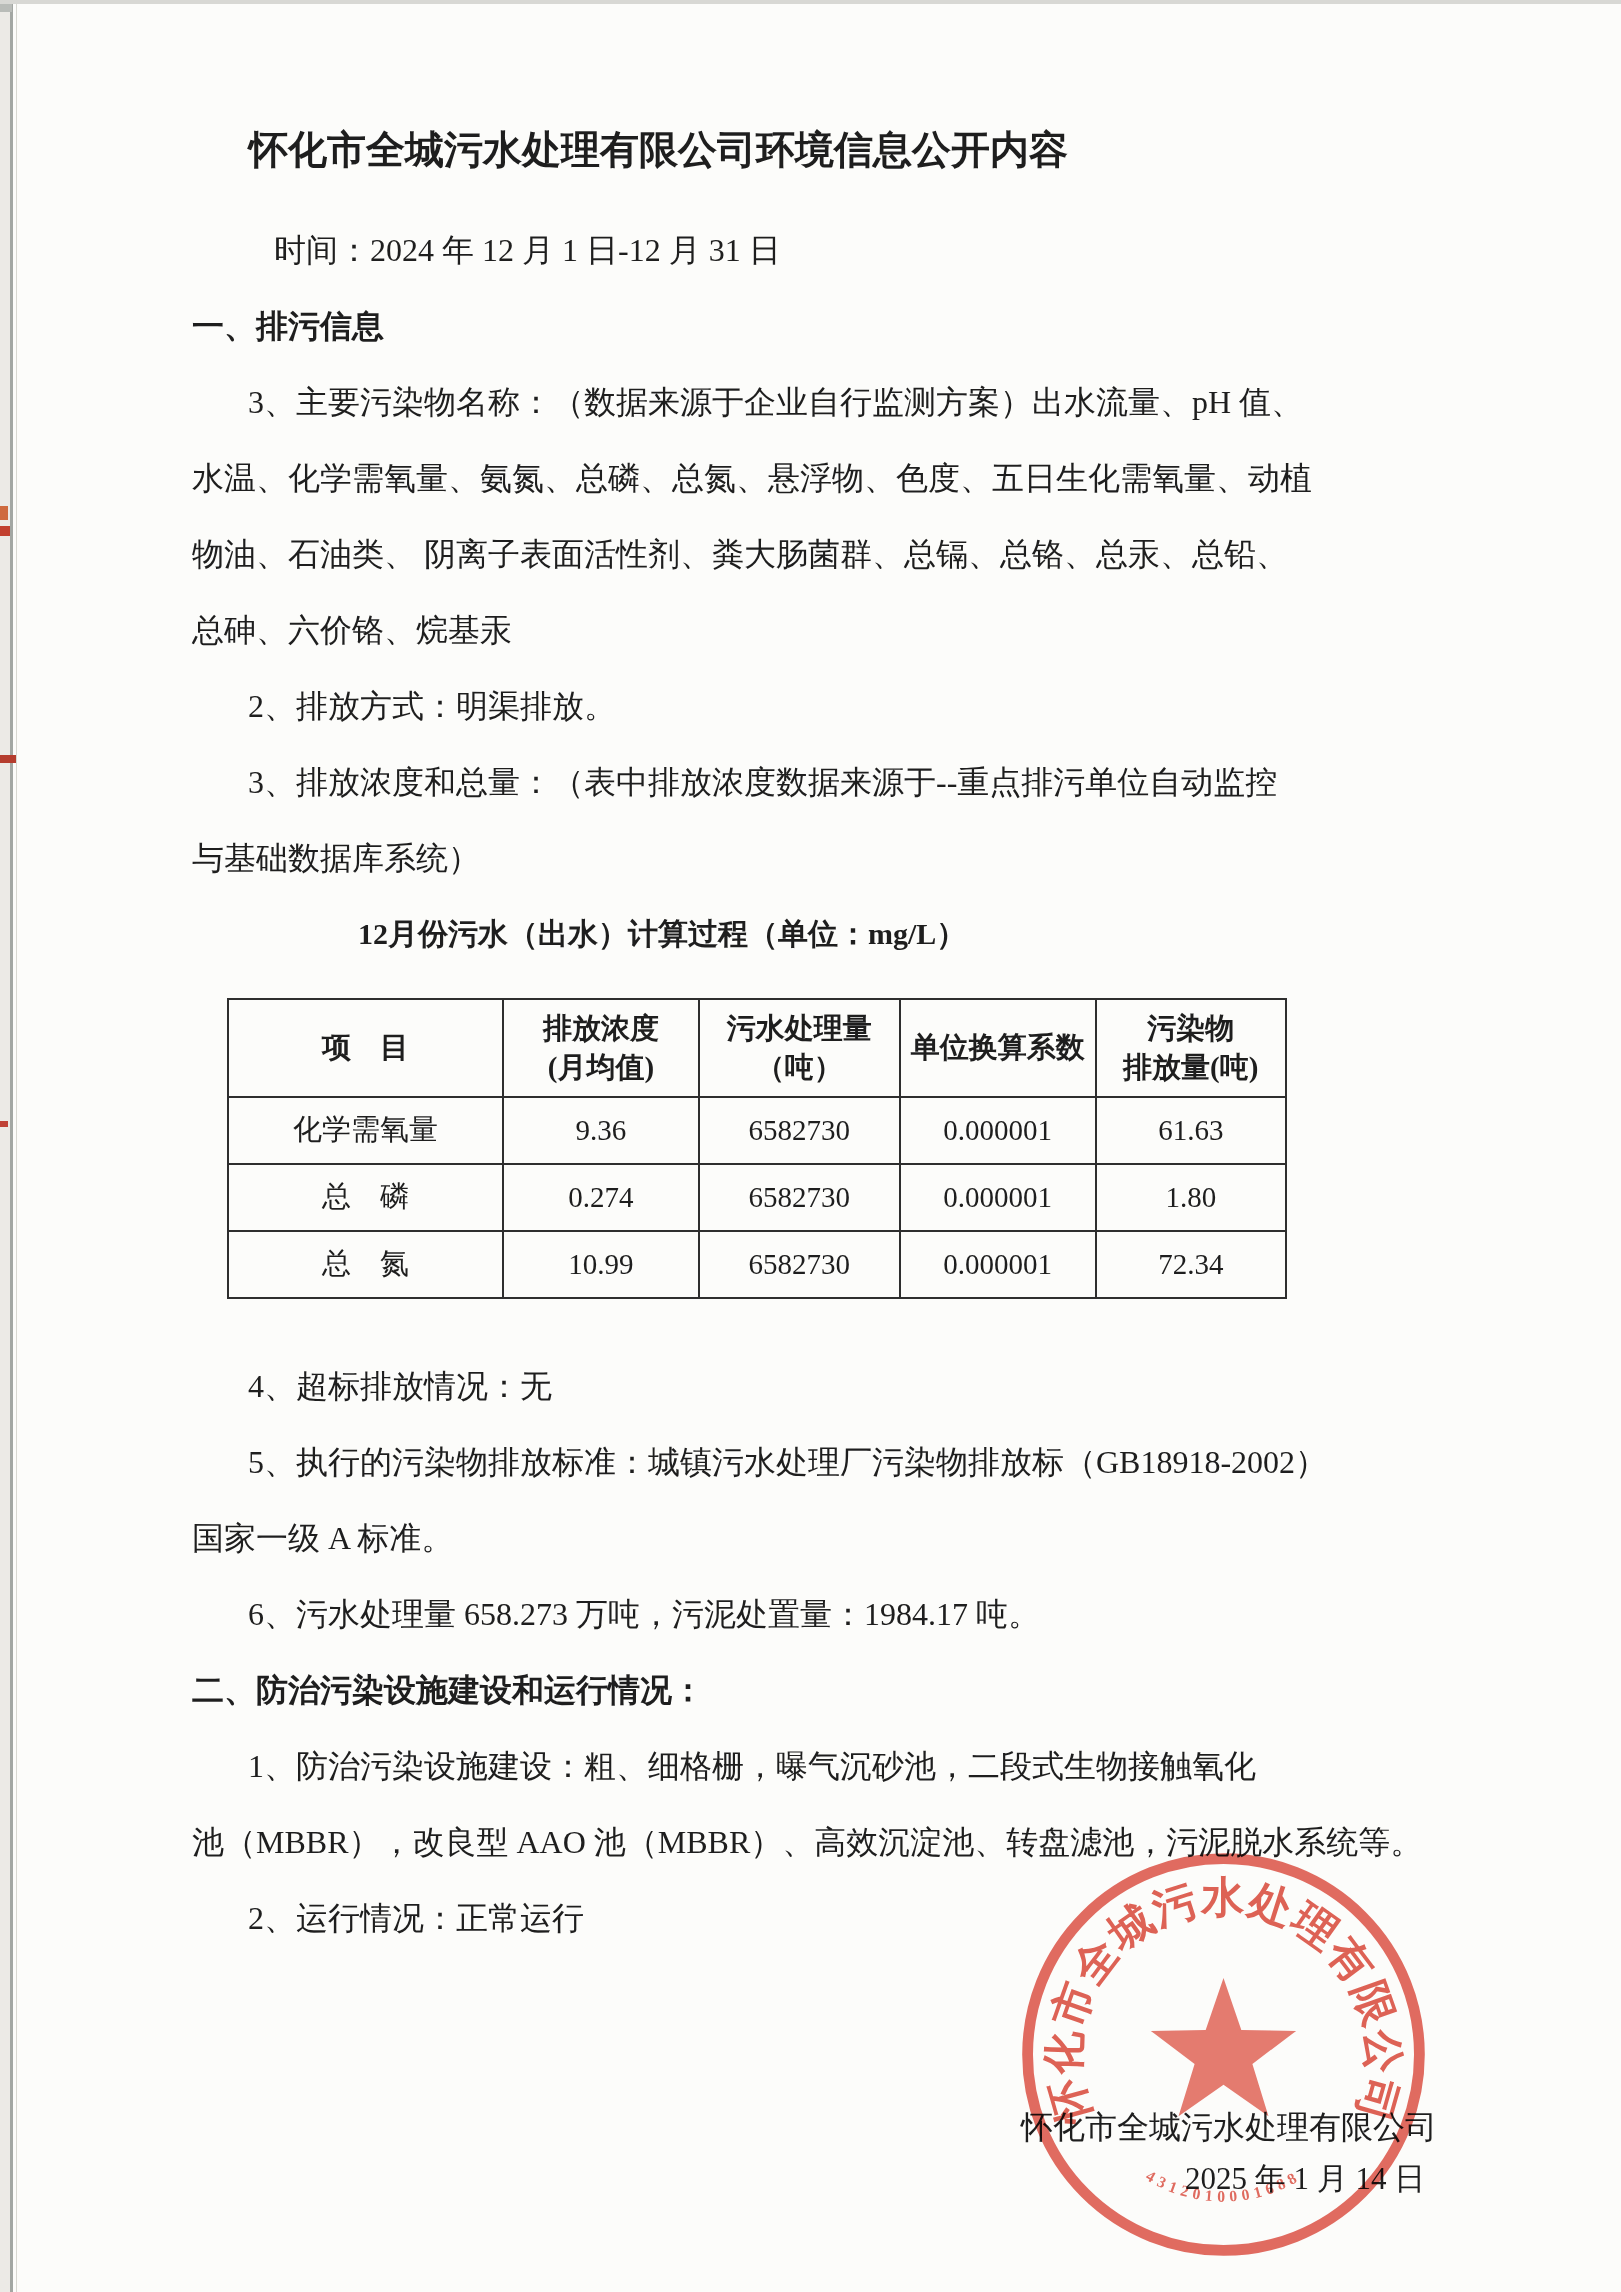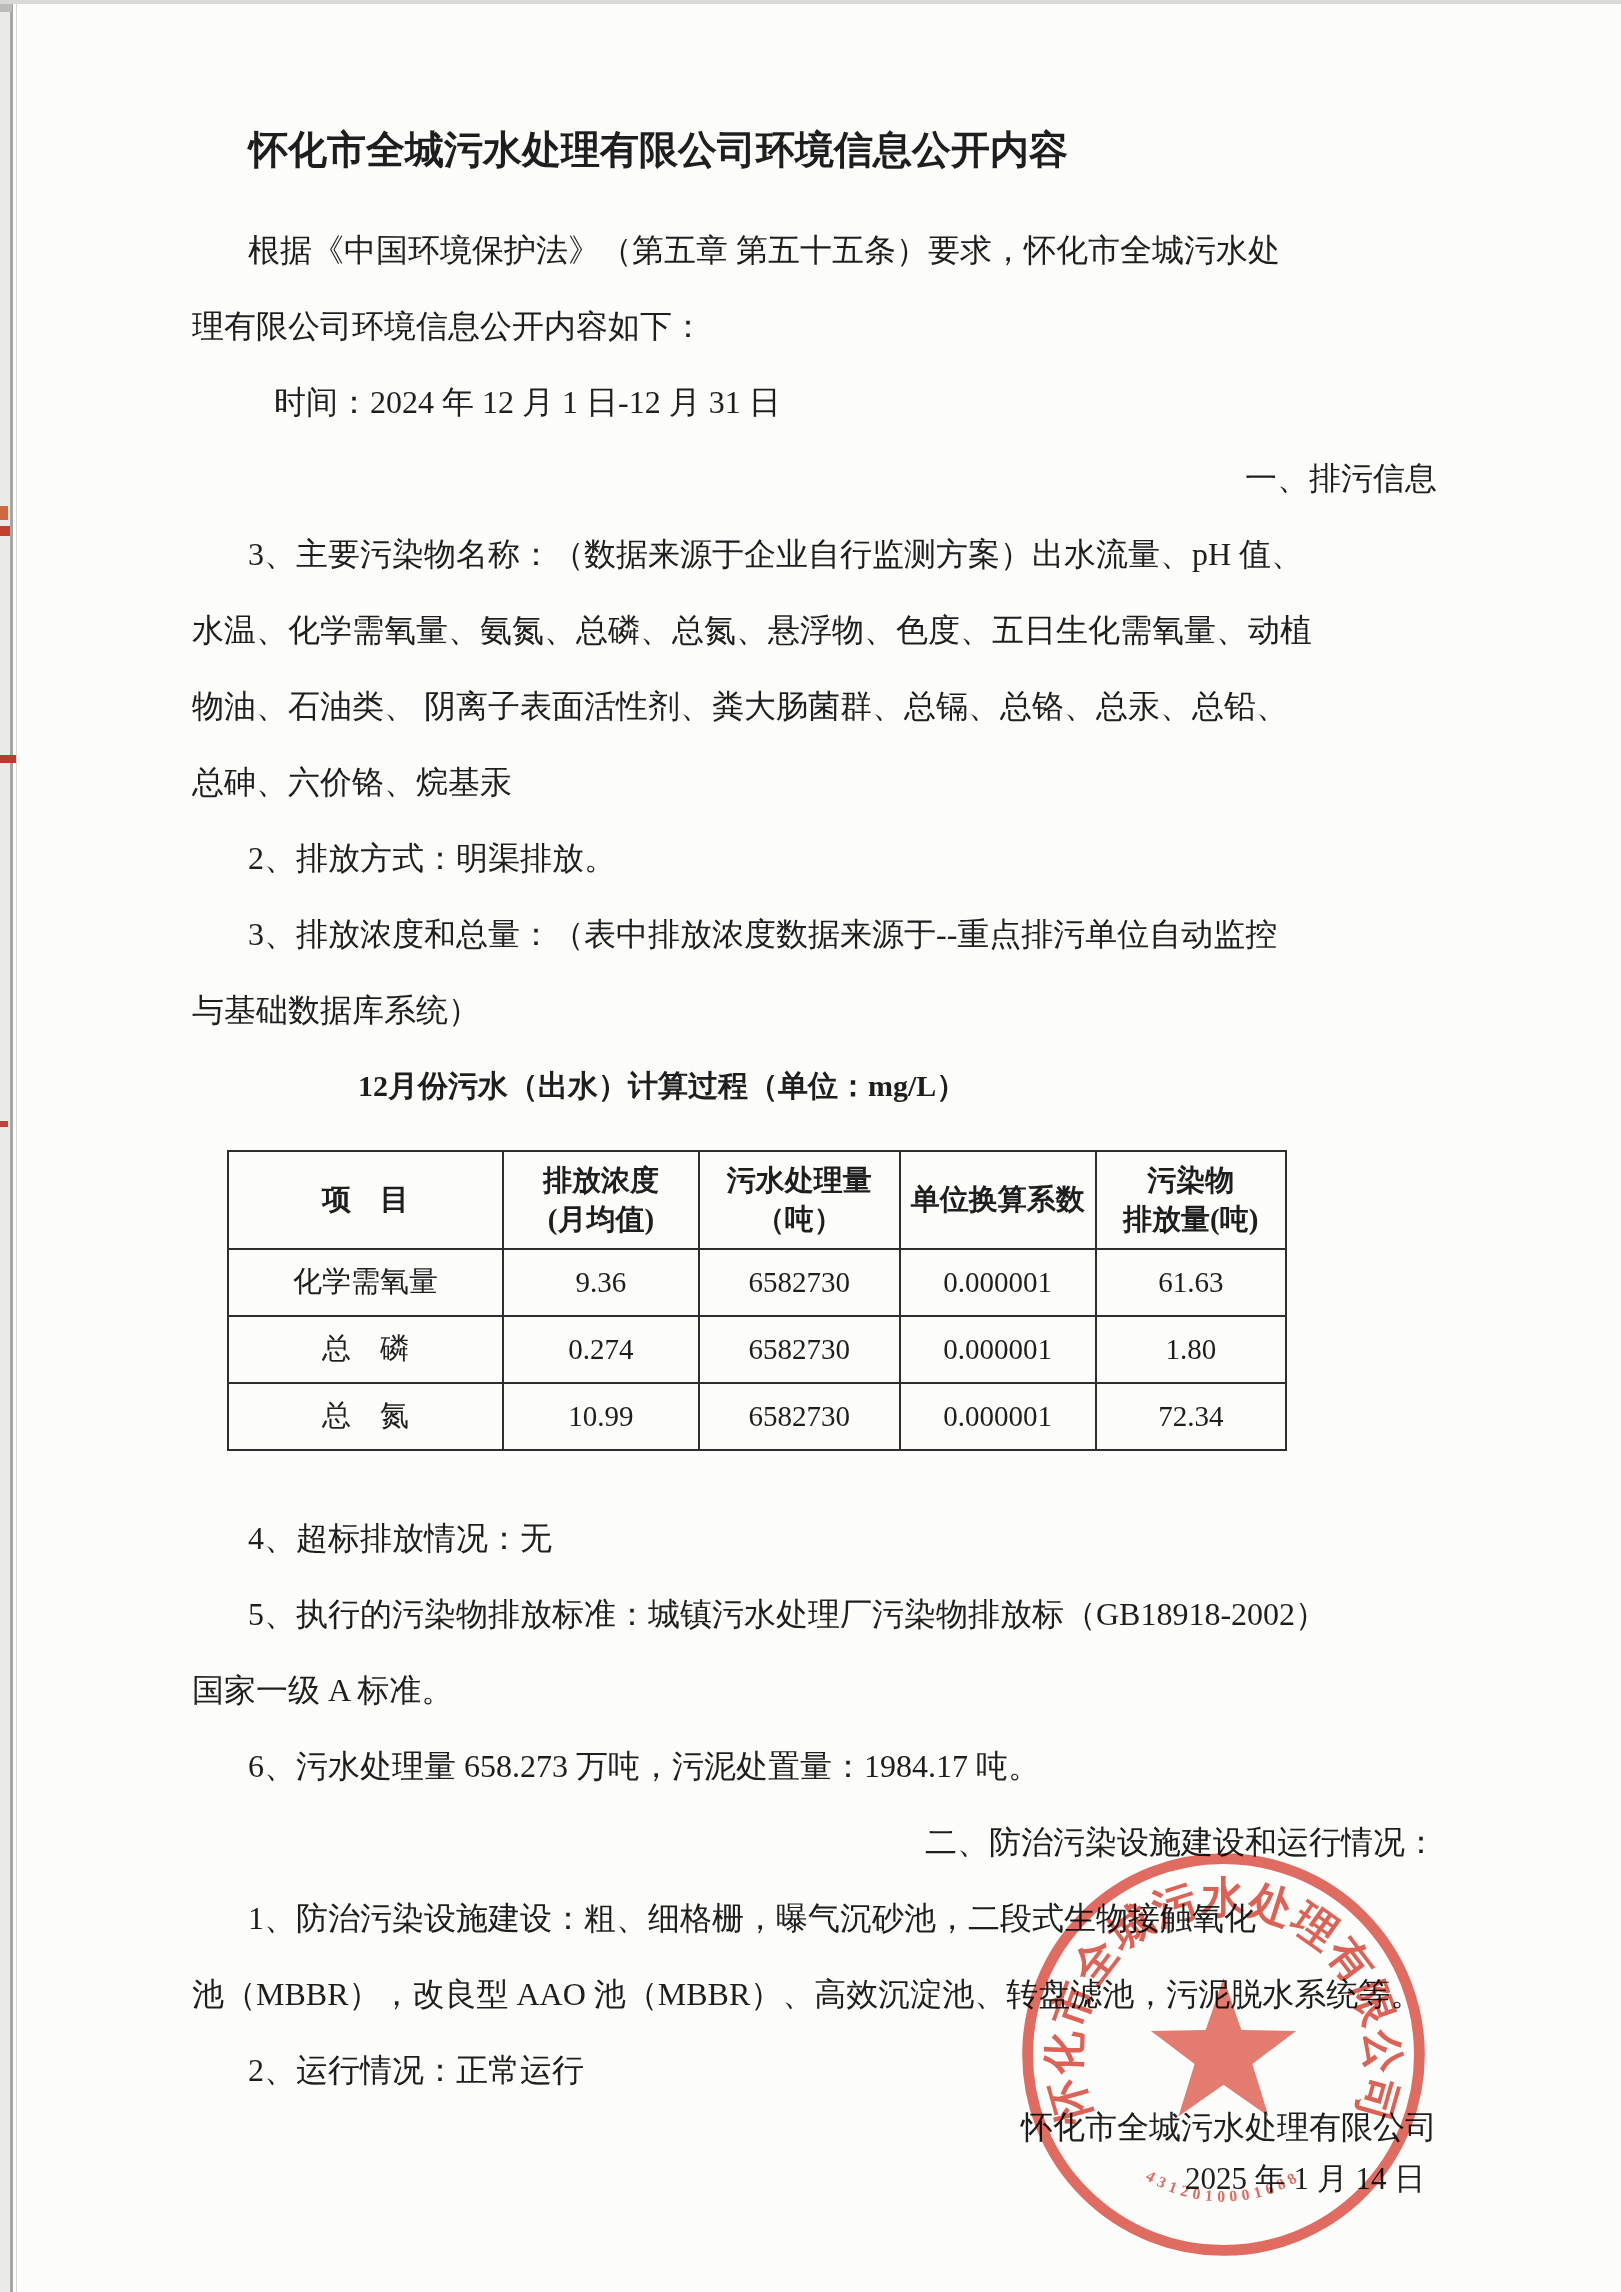--- a/index.html
+++ b/index.html
@@ -31,21 +31,21 @@
     font-weight:bold; letter-spacing:0px;
     text-indent:57px; white-space:nowrap;
   }
   p.para {
     margin:0;
     font-size:32px; line-height:76px;
     white-space:pre-line;
     text-indent:56px;
   }
   p.period-line { text-indent:82px; }
-  p.sec-heading { font-weight:normal; text-indent:0;text-align:right; }
+  p.sec-heading { font-weight:bold; text-indent:0; }
   p.table-title { font-weight:bold; text-indent:166px; font-size:30px; }
 
   table.calc-table {
     border-collapse:collapse;
     margin:25.5px 0 49px 35px;
     width:1060px;
     table-layout:fixed;
   }
   .calc-table th, .calc-table td {
     border:2px solid #2e2e2e;
@@ -84,22 +84,20 @@
   <div class="corner"></div>
   <div class="mark-a"></div>
   <div class="mark-b"></div>
   <div class="mark-c"></div>
   <div class="mark-d"></div>
 
   <div class="content">
 
     <h1 class="doc-title">怀化市全城污水处理有限公司环境信息公开内容</h1>
 
-    <p class="para">根据《中国环境保护法》（第五章 第五十五条）要求，怀化市全城污水处
-理有限公司环境信息公开内容如下：</p>
     <p class="para period-line">时间：2024 年 12 月 1 日-12 月 31 日</p>
 
     <p class="para sec-heading">一、排污信息</p>
     <p class="para">3、主要污染物名称：（数据来源于企业自行监测方案）出水流量、pH 值、
 水温、化学需氧量、氨氮、总磷、总氮、悬浮物、色度、五日生化需氧量、动植
 物油、石油类、 阴离子表面活性剂、粪大肠菌群、总镉、总铬、总汞、总铅、
 总砷、六价铬、烷基汞</p>
     <p class="para">2、排放方式：明渠排放。</p>
     <p class="para">3、排放浓度和总量：（表中排放浓度数据来源于--重点排污单位自动监控
 与基础数据库系统）</p>

